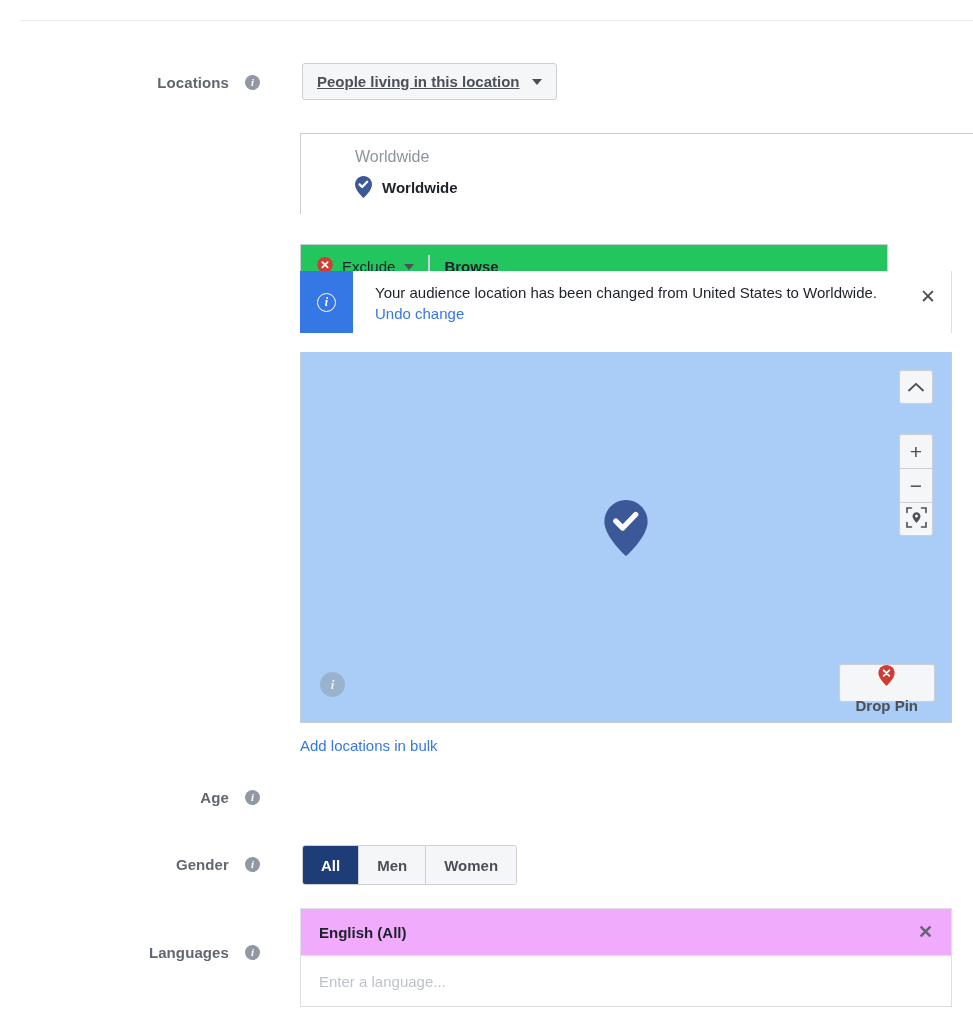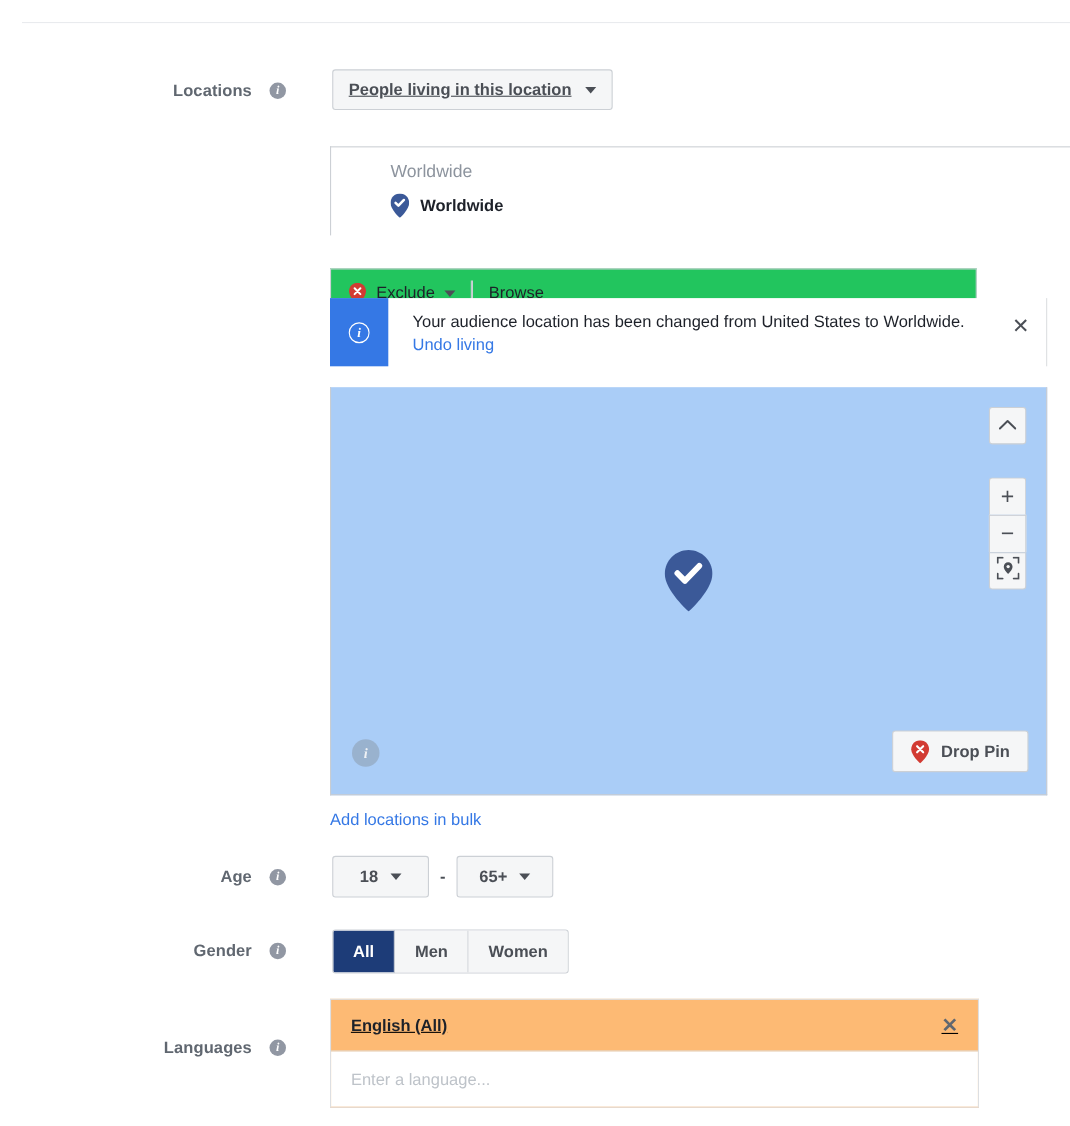--- a/index.html
+++ b/index.html
@@ -102,21 +102,21 @@
   .vdiv { width: 1px; height: 24px; background: #ccd0d5; flex: none; }
   .type-input {
     flex: 1; border: none; outline: none;
     font-size: 15px; color: #1d2129;
     font-family: "Liberation Sans", sans-serif;
     padding: 0 14px;
     background: transparent;
   }
   .type-input::placeholder { color: #bec3c9; }
   .browse-btn {
-    font-size: 15px; font-weight: normal; color: #1d2129;
+    font-size: 15px; font-weight: bold; color: #1d2129;
     padding-left: 14px; cursor: pointer;
   }
 
   
   .notice {
     position: absolute; left: 300px; top: 271px; width: 652px; height: 62px;
     display: flex; background: #ffffff;
     border-right: 1px solid #dddfe2;
   }
   .notice-strip {
@@ -182,20 +182,21 @@
     font-family: "Liberation Serif", serif; font-style: italic;
     display: flex; align-items: center; justify-content: center;
   }
   .drop-pin-btn {
     position: absolute; right: 16px; bottom: 20px;
     height: 38px; padding: 0 16px;
     background: #f5f6f7; border: 1px solid #ccd0d5; border-radius: 3px;
     display: flex; align-items: center; gap: 11px;
     font-size: 15px; font-weight: bold; color: #4b4f56;
     cursor: pointer;
+    flex-direction: column;
   }
 
   
   .bulk-link {
     position: absolute; left: 300px; top: 737px;
     font-size: 15px; color: #3578e5; cursor: pointer;
   }
 
   
   .age-row { position: absolute; left: 302px; top: 778px; display: flex; align-items: center; gap: 10px; }
@@ -217,22 +218,22 @@
     background: #f5f6f7; color: #4b4f56;
     font-size: 15px; font-weight: bold;
     display: flex; align-items: center; justify-content: center;
     border-right: 1px solid #ccd0d5; cursor: pointer;
   }
   .seg:last-child { border-right: none; }
   .seg.active { background: #1d3c78; color: #ffffff; }
 
   
   .lang-panel {
-    position: absolute; left: 300px; top: 908px; width: 590px;
-    border: 1px solid #dddfe2; background: #fdba74; text-decoration: underline;
+    position: absolute; left: 300px; top: 908px; width: 652px;
+    border: 1px solid #dddfe2; background: #f0abfc;
   }
   .lang-chip {
     height: 47px; padding: 0 18px;
     display: flex; align-items: center; justify-content: space-between;
     border-bottom: 1px solid #dddfe2;
     font-size: 15px; font-weight: bold; color: #1d2129;
   }
   .lang-x { font-size: 18px; color: #606770; cursor: pointer; }
   .lang-input {
     width: 100%; height: 50px; border: none; outline: none;
@@ -286,21 +287,21 @@
     <span class="vdiv"></span>
     <div class="browse-btn">Browse</div>
   </div>
 
   <div class="notice">
     <div class="notice-strip">
       <span class="notice-info">i</span>
     </div>
     <div class="notice-body">
       <span>Your audience location has been changed from United States to Worldwide.</span>
-      <span class="notice-link">Undo living</span>
+      <span class="notice-link">Undo change</span>
     </div>
     <div class="notice-close">✕</div>
   </div>
 
   <div class="map">
     <div class="map-pin">
       <svg width="44" height="56" viewBox="0 0 17 22">
         <path d="M8.5 0C3.8 0 0 3.8 0 8.5c0 6 8.5 13.5 8.5 13.5S17 14.5 17 8.5C17 3.8 13.2 0 8.5 0z" fill="#3b5998"></path>
         <path d="M4.5 8.3l2.7 2.7 5.1-5.3" stroke="#ffffff" stroke-width="2.1" fill="none" stroke-linecap="round" stroke-linejoin="round"></path>
       </svg>
@@ -345,31 +346,20 @@
       <span>Drop Pin</span>
     </div>
   </div>
 
   <div class="bulk-link">Add locations in bulk</div>
 
   <div class="field-label" style="left:0; top:785px; height:24px;padding-left:24px;">
     <span>Age</span>
     <span class="info-icon">i</span>
   </div>
-  <div class="age-row">
-    <div class="mini-select">
-      <span>18</span>
-      <span class="caret"></span>
-    </div>
-    <span class="dash">-</span>
-    <div class="mini-select">
-      <span>65+</span>
-      <span class="caret"></span>
-    </div>
-  </div>
 
   <div class="field-label" style="left:0; top:852px; height:24px;">
     <span>Gender</span>
     <span class="info-icon">i</span>
   </div>
   <div class="gender-row">
     <div class="seg active">All</div>
     <div class="seg">Men</div>
     <div class="seg">Women</div>
   </div>

